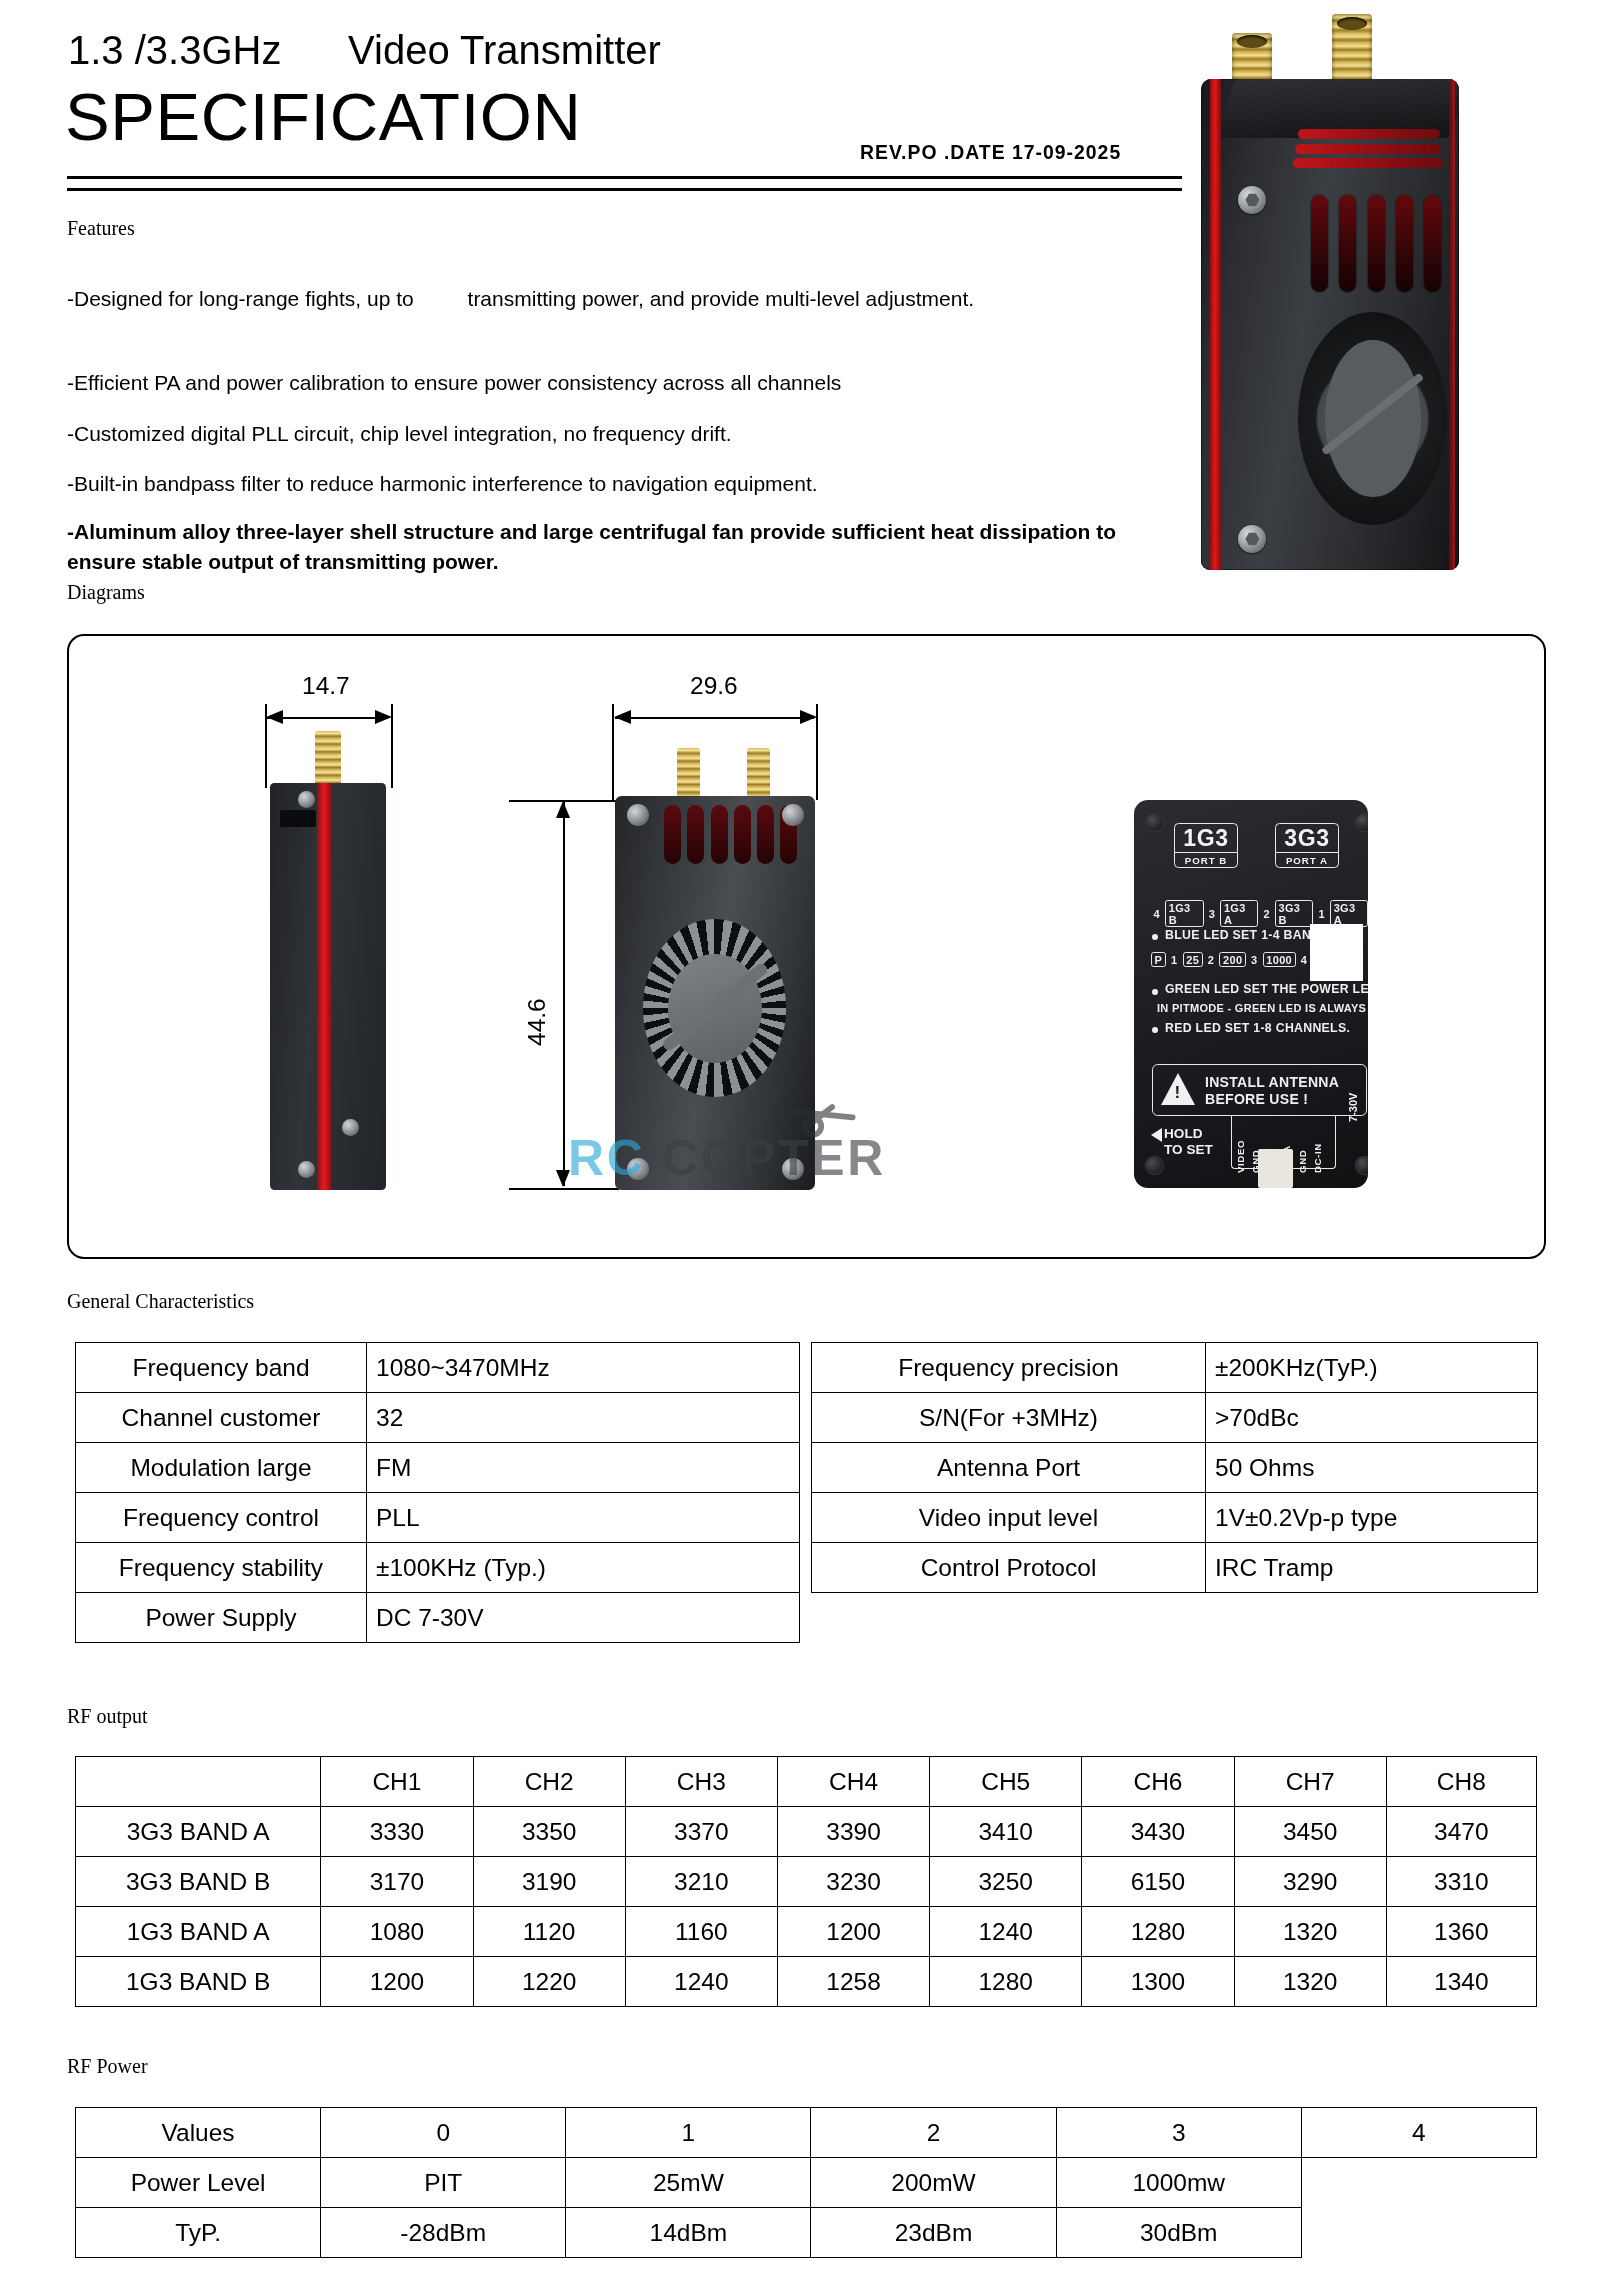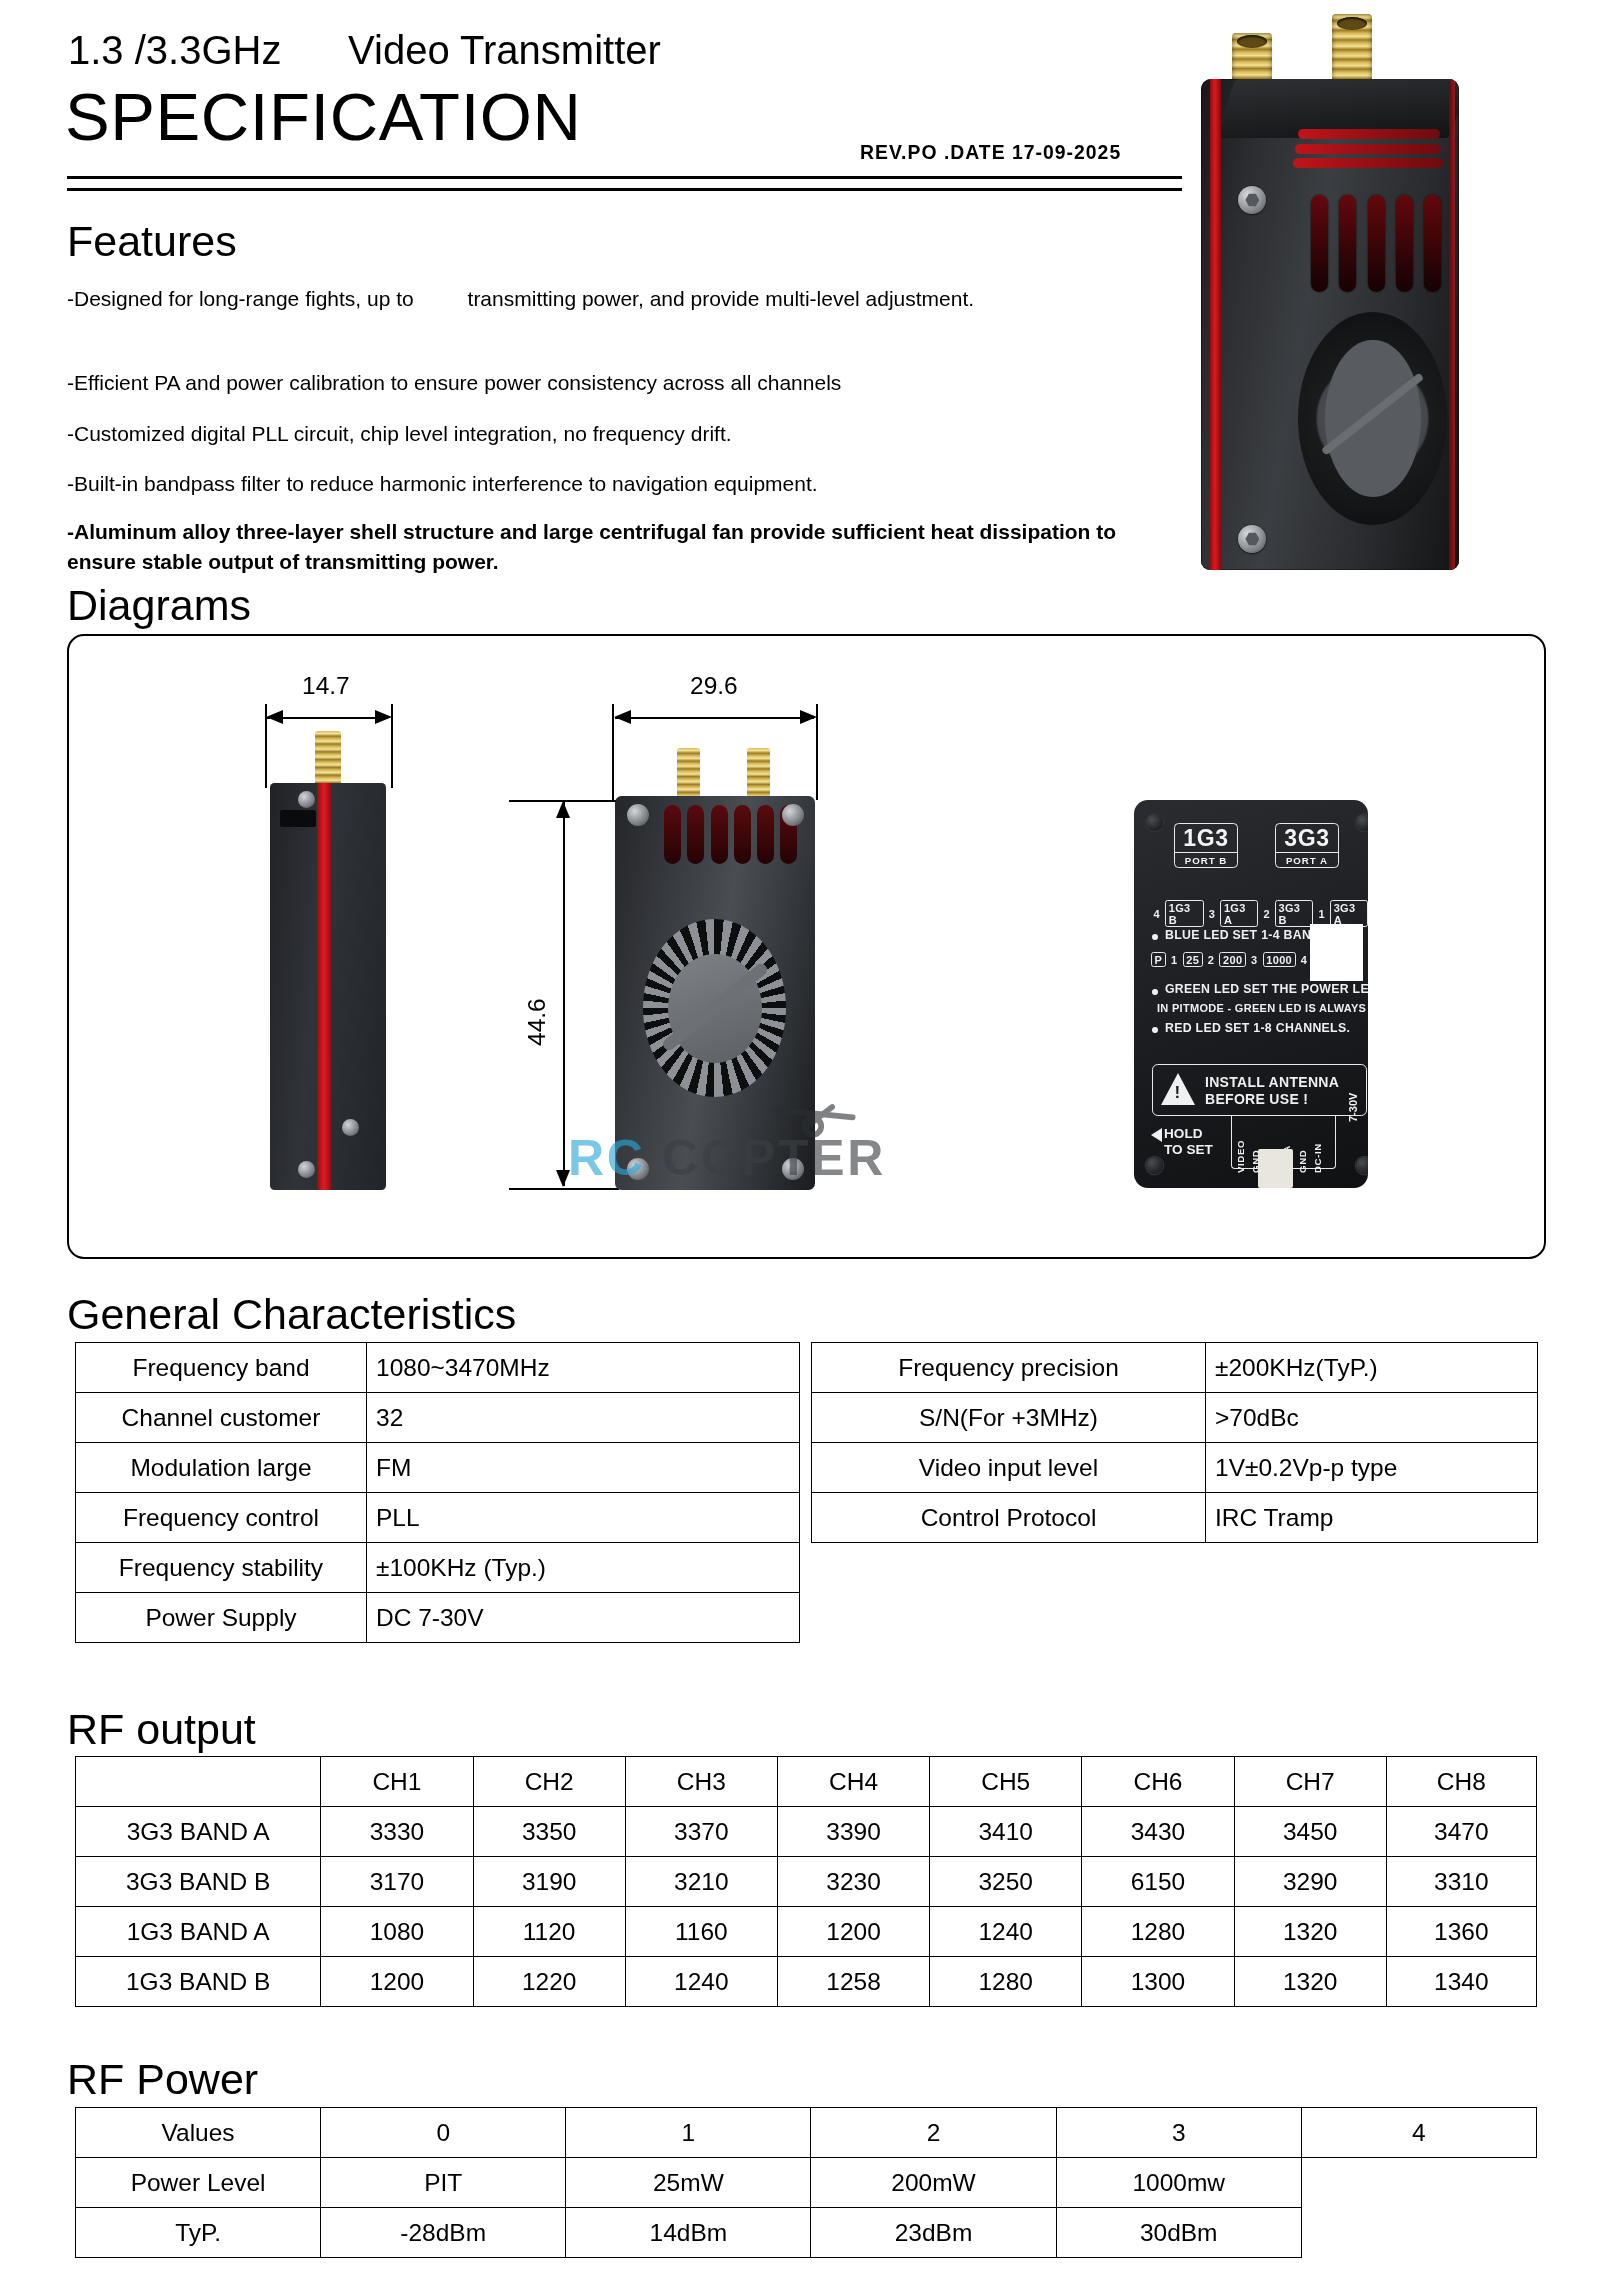--- a/index.html
+++ b/index.html
@@ -158,22 +158,23 @@
     left: 8%; top: 46%;
     width: 84%; height: 7.8px;
     background: #6a6d72;
     transform: rotate(-38deg);
     border-radius: 3.9px;
   }
 
   
   .sec-h {
     position: absolute;
-    font-size: 43px;
-    white-space: pre;
+    font-size: 20px;
+    white-space: pre;
+    font-family: Liberation Serif, serif;
   }
 
   
   .feat {
     position: absolute;
     font-size: 21px;
     line-height: 30px;
     white-space: pre-wrap;
   }
   .redacted-gap {
@@ -730,20 +731,24 @@
     <tbody>
       <tr>
           <td class="k">Frequency precision</td>
           <td class="v">±200KHz(TyP.)</td>
         </tr>
       <tr>
           <td class="k">S/N(For +3MHz)</td>
           <td class="v">&gt;70dBc</td>
         </tr>
       <tr>
+          <td class="k">Antenna Port</td>
+          <td class="v">50 Ohms</td>
+        </tr>
+      <tr>
           <td class="k">Video input level</td>
           <td class="v">1V±0.2Vp-p type</td>
         </tr>
       <tr>
           <td class="k">Control Protocol</td>
           <td class="v">IRC Tramp</td>
         </tr>
     </tbody>
   </table>
 

